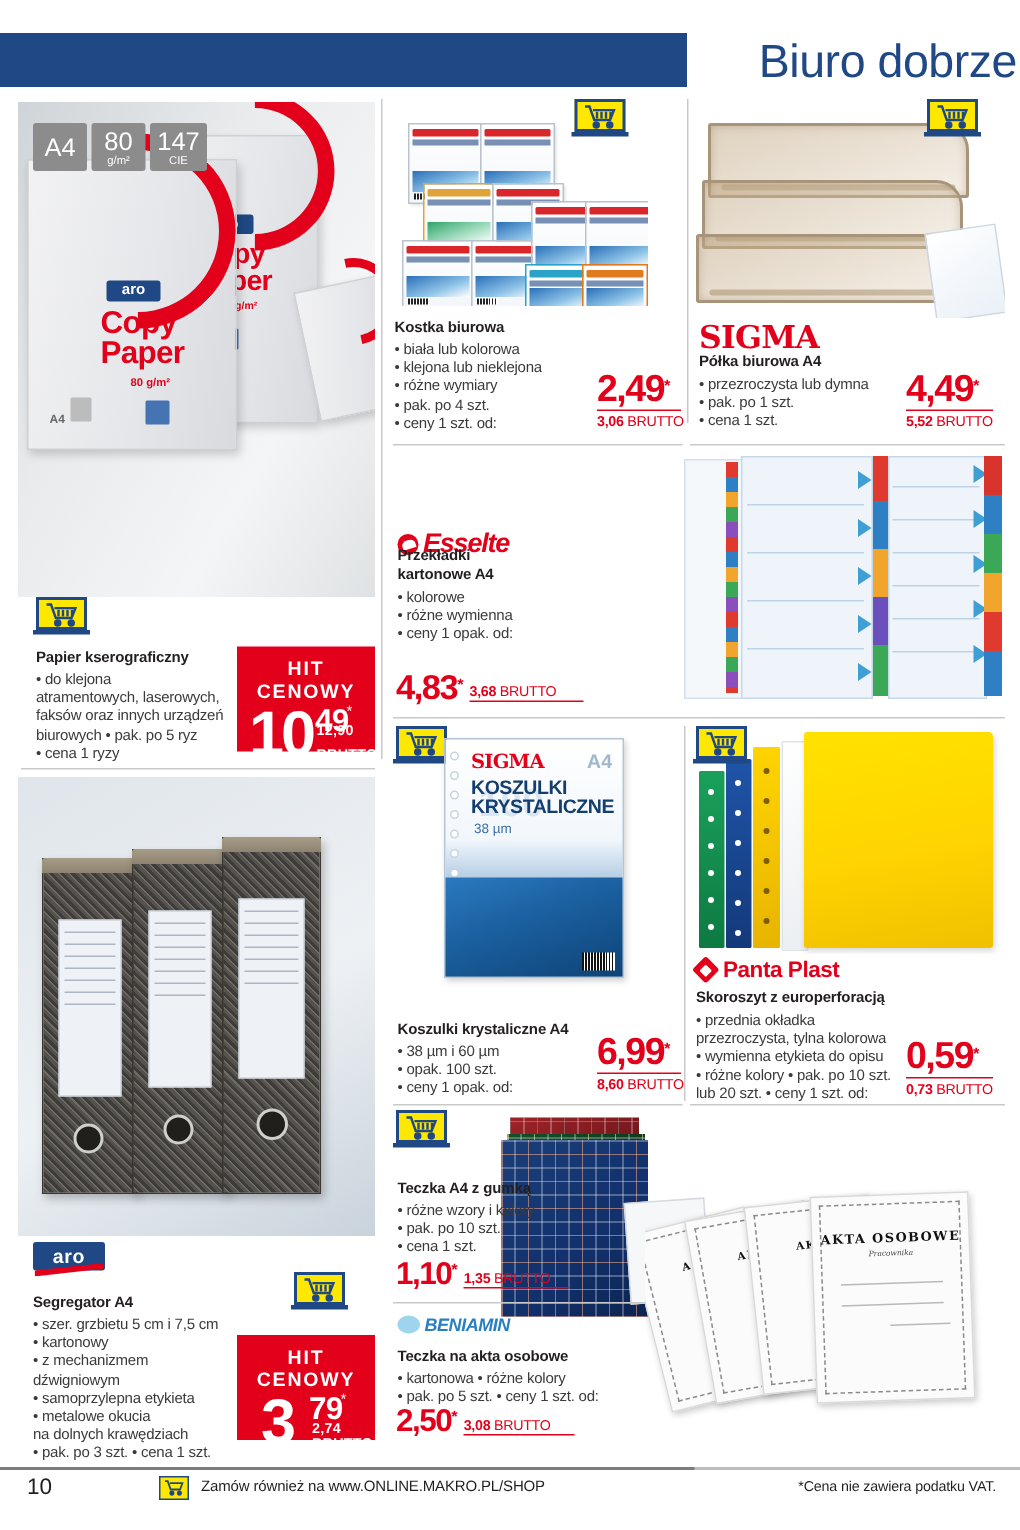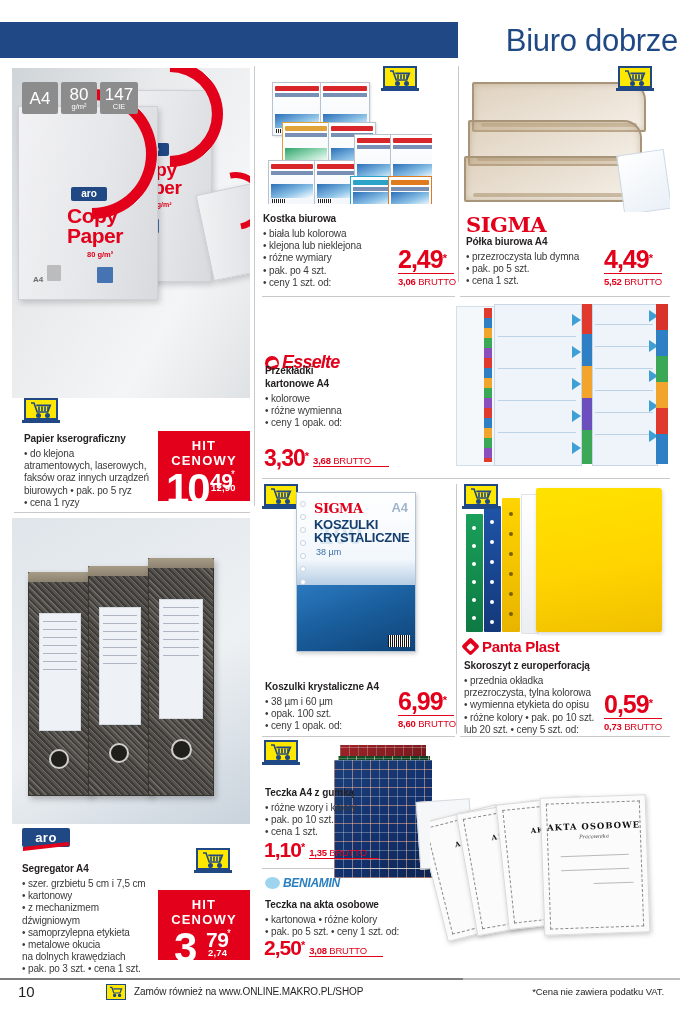--- a/index.html
+++ b/index.html
@@ -405,21 +405,21 @@
       </g>
     </svg>
   </div>
 
   <div class="sigma" style="position:absolute;left:466px;top:212px;">SIGMA</div>
 
   <div class="prod" style="left:466px;top:235px;width:160px;">
     <div class="ptitle">Półka biurowa A4</div>
     <div class="bullets">
       <div>• przezroczysta lub dymna</div>
-      <div>• pak. po 5 szt.</div>
+      <div>• pak. po 1 szt.</div>
       <div>• cena 1 szt.</div>
     </div>
   </div>
   <div class="price" style="left:604px;top:247px;width:58px;">
     <div><span class="main">4,49</span><span class="star">*</span></div>
     <div class="rule" style="width:58px;"></div>
     <div class="brutto"><b>5,52</b> <span class="lbl">BRUTTO</span></div>
   </div>
 
   <div class="sep" style="left:460px;top:296px;width:210px;"></div>
@@ -470,21 +470,21 @@
     <div class="ptitle">kartonowe A4</div>
     <div class="bullets">
       <div>• kolorowe</div>
       <div>• różne wymienna</div>
       <div>• ceny 1 opak. od:</div>
     </div>
   </div>
 
   <div class="price price-inline" style="left:264px;top:446px;">
     <div class="row">
-      <div><span class="main">3,30</span><span class="star">*</span></div>
+      <div><span class="main">4,83</span><span class="star">*</span></div>
       <div class="bwrap">
         <div class="brutto"><b>3,68</b> <span class="lbl">BRUTTO</span></div>
         <div class="bline" style="width:76px;"></div>
       </div>
     </div>
   </div>
 
   <div class="sep" style="left:262px;top:478px;width:408px;"></div>
 
   <div class="cart" style="left:264px;top:484px;">
@@ -590,21 +590,21 @@
     <span class="panta-txt">Panta Plast</span>
   </div>
 
   <div class="prod" style="left:464px;top:659px;width:170px;">
     <div class="ptitle">Skoroszyt z europerforacją</div>
     <div class="bullets">
       <div>• przednia okładka</div>
       <div>przezroczysta, tylna kolorowa</div>
       <div>• wymienna etykieta do opisu</div>
       <div>• różne kolory • pak. po 10 szt.</div>
-      <div>lub 20 szt. • ceny 5 szt. od:</div>
+      <div>lub 20 szt. • ceny 1 szt. od:</div>
     </div>
   </div>
   <div class="price" style="left:604px;top:692px;width:58px;">
     <div><span class="main">0,59</span><span class="star">*</span></div>
     <div class="rule" style="width:58px;"></div>
     <div class="brutto"><b>0,73</b> <span class="lbl">BRUTTO</span></div>
   </div>
 
   <div class="sep" style="left:460px;top:736px;width:210px;"></div>
 

